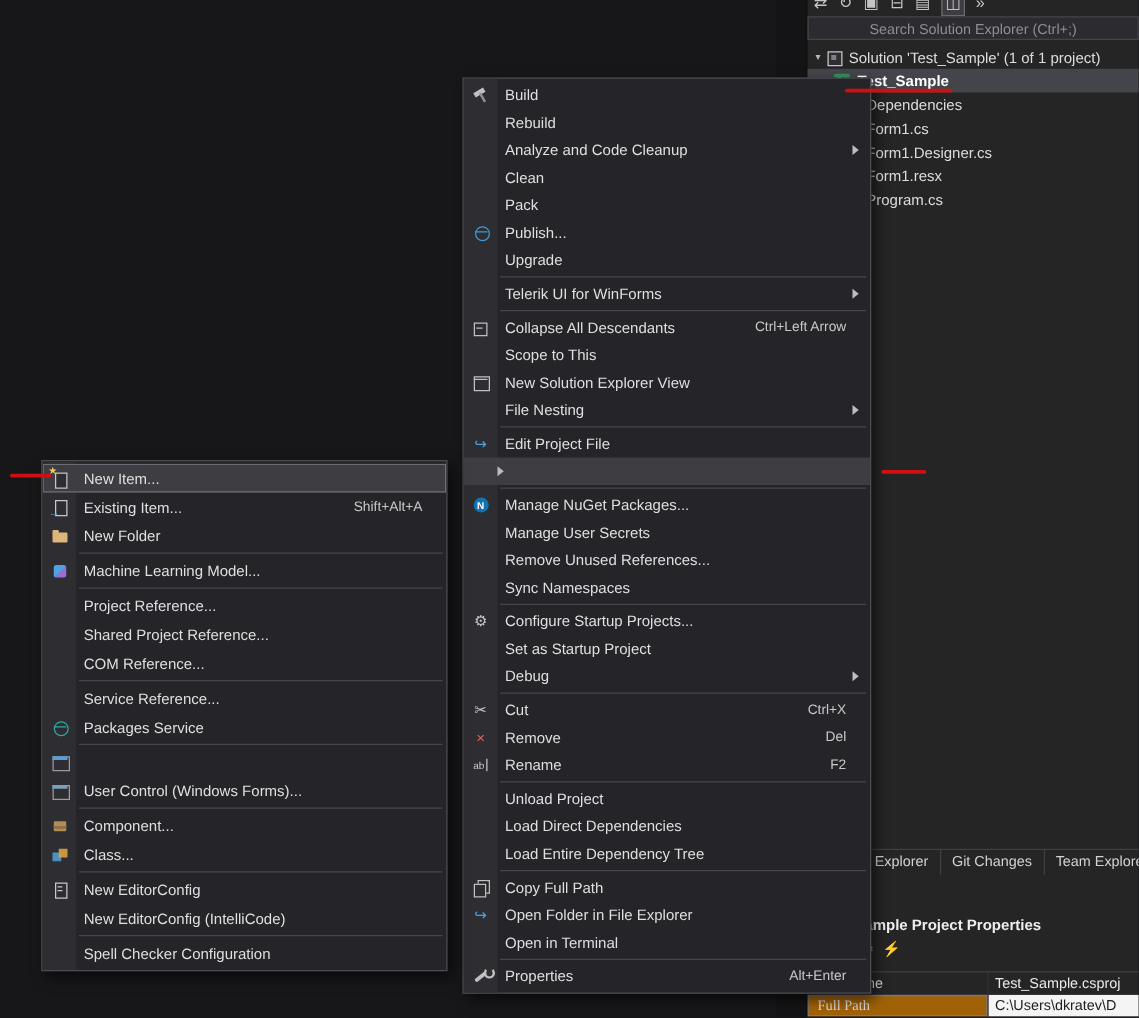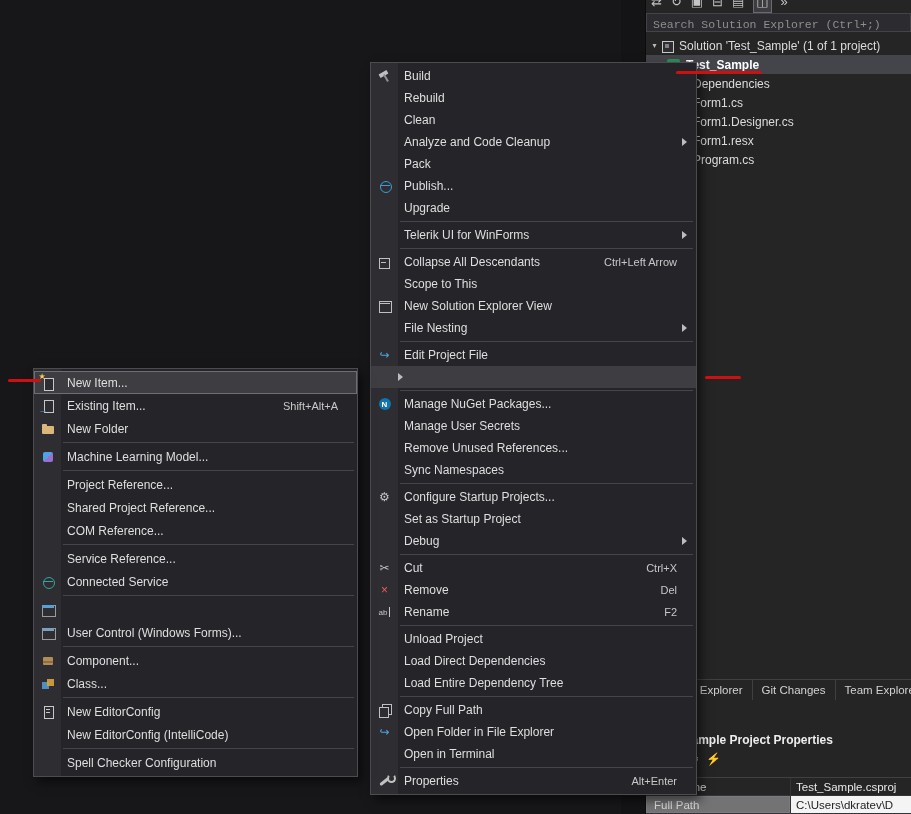--- a/index.html
+++ b/index.html
@@ -11,38 +11,38 @@
     color: #dcdcdc;
   }
   .editor-shade { position:absolute; left:621px; top:0; width:24px; height:814px; background:#141416; }
 
   
   .se-panel { position:absolute; left:645px; top:0; width:266px; height:814px; background:#252526; border-left:1px solid #0c0c0d; }
   .se-toolbar { position:absolute; left:0; top:0; right:0; height:13px; overflow:hidden; display:flex; gap:9px; padding-left:5px; color:#c5c5c5; }
   .tb-ico { font-size:13px; line-height:13px; margin-top:-5px; display:inline-block; }
   .tb-ico.boxed { border:1px solid #6a6a72; background:#3c3c41; padding:0 2px; margin-top:-6px; }
   .se-search { position:absolute; left:0; top:13px; right:0; height:19px; background:#2c2c30; border:1px solid #434349; }
-  .se-search input { width:100%; height:100%; background:transparent; border:none; outline:none; color:#9a9a9a; font-size:11.5px; padding:0 6px; font-family:Liberation Mono, monospace; }
+  .se-search input { width:100%; height:100%; background:transparent; border:none; outline:none; color:#9a9a9a; font-size:11.5px; padding:0 6px; font-family:Liberation Sans, sans-serif;text-align:center; }
   .se-search input::placeholder { color:#8e8e8e; opacity:1; }
   .se-tree { position:absolute; left:0; top:33px; right:0; padding-top:3px; }
   .trow { height:19px; display:flex; align-items:center; font-size:12px; color:#dcdcdc; white-space:nowrap; }
   .trow.selected { background:#44444b; }
   .trow .chev { width:9px; flex:0 0 9px; font-size:8px; color:#b8b8b8; text-align:center; }
   .trow .tlabel { padding-left:4px; }
   .trow.bold .tlabel { font-weight:bold; color:#ffffff; }
 
   .se-tabs { position:absolute; left:0; top:679px; right:0; height:21px; background:#252526; border-top:1px solid #3f3f46; display:flex; align-items:stretch; font-size:11.5px; color:#d2d2d2; }
   .tab { display:flex; align-items:center; padding:0 9px; border-right:1px solid #3f3f46; white-space:nowrap; }
 
   .props-title { position:absolute; left:7px; top:733px; font-size:12px; font-weight:bold; color:#ededed; white-space:nowrap; }
   .props-toolbar { position:absolute; left:7px; top:752px; display:flex; gap:7px; color:#b5b5b5; font-size:12px; }
   .props-grid { position:absolute; left:0; top:777px; right:0; border-top:1px solid #3f3f46; font-size:11.5px; }
   .prow { display:flex; height:18px; border-bottom:1px solid #333338; }
   .pname { width:145px; flex:0 0 145px; display:flex; align-items:center; padding-left:8px; color:#dcdcdc; border-right:1px solid #333338; white-space:nowrap; overflow:hidden; }
-  .pname.focused { background:#737373; box-shadow: inset 0 0 0 1px #7a7a80; }
+  .pname.focused { background:#a16207; box-shadow: inset 0 0 0 1px #7a7a80; font-family: Liberation Serif, serif; }
   .pval { flex:1; display:flex; align-items:center; padding-left:5px; color:#e8e8e8; white-space:nowrap; overflow:hidden; }
   .pval.editing { background:#f4f4f4; color:#1d1d1d; }
 
   
   .menu { position:absolute; background:#252529; border:1px solid #4b4b50; box-shadow:4px 5px 10px rgba(0,0,0,.55); padding:2px 0; z-index:10; }
   .menu::before { content:""; position:absolute; left:0; top:0; bottom:0; width:27px; background:#2d2d32; }
   #context-menu { left:370px; top:62px; width:327px; }
   #add-submenu  { left:33px;  top:368px; width:325px; }
   .mi { position:relative; display:flex; align-items:center; color:#dfdfdf; font-size:12px; padding-right:5px; white-space:nowrap; }
   .menu--main .mi { height:22px; }
@@ -200,26 +200,26 @@
         <span class="ico build-icon"></span>
       </span>
       <span class="label">Build</span>
     </div>
     <div class="mi">
       <span class="gutter"></span>
       <span class="label">Rebuild</span>
     </div>
     <div class="mi">
       <span class="gutter"></span>
-      <span class="label">Clean</span>
-    </div>
-    <div class="mi">
-      <span class="gutter"></span>
       <span class="label">Analyze and Code Cleanup</span>
       <span class="sub-arrow"></span>
+    </div>
+    <div class="mi">
+      <span class="gutter"></span>
+      <span class="label">Clean</span>
     </div>
     <div class="mi">
       <span class="gutter"></span>
       <span class="label">Pack</span>
     </div>
     <div class="mi">
       <span class="gutter">
         <span class="ico publish-globe-icon"></span>
       </span>
       <span class="label">Publish...</span>
@@ -406,21 +406,21 @@
     </div>
     <div class="msep"></div>
     <div class="mi">
       <span class="gutter"></span>
       <span class="label">Service Reference...</span>
     </div>
     <div class="mi">
       <span class="gutter">
         <span class="ico connected-service-icon"></span>
       </span>
-      <span class="label">Connected Service</span>
+      <span class="label">Packages Service</span>
     </div>
     <div class="msep"></div>
     <div class="mi">
       <span class="gutter">
         <span class="ico winform-icon"></span>
       </span>
     </div>
     <div class="mi">
       <span class="gutter">
         <span class="ico usercontrol-icon"></span>

